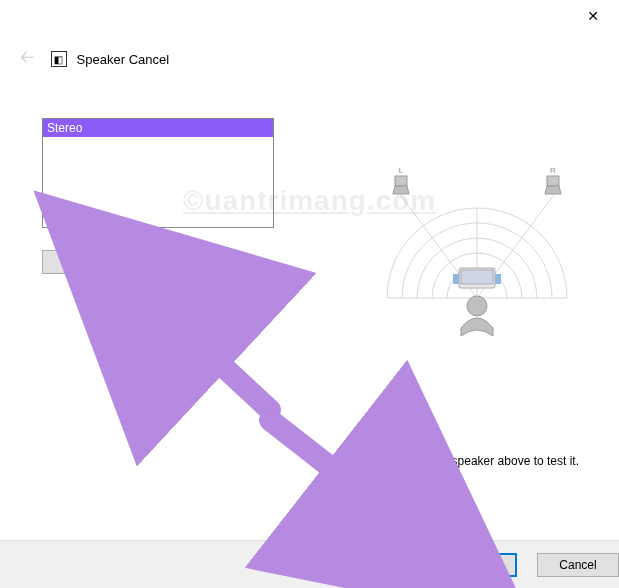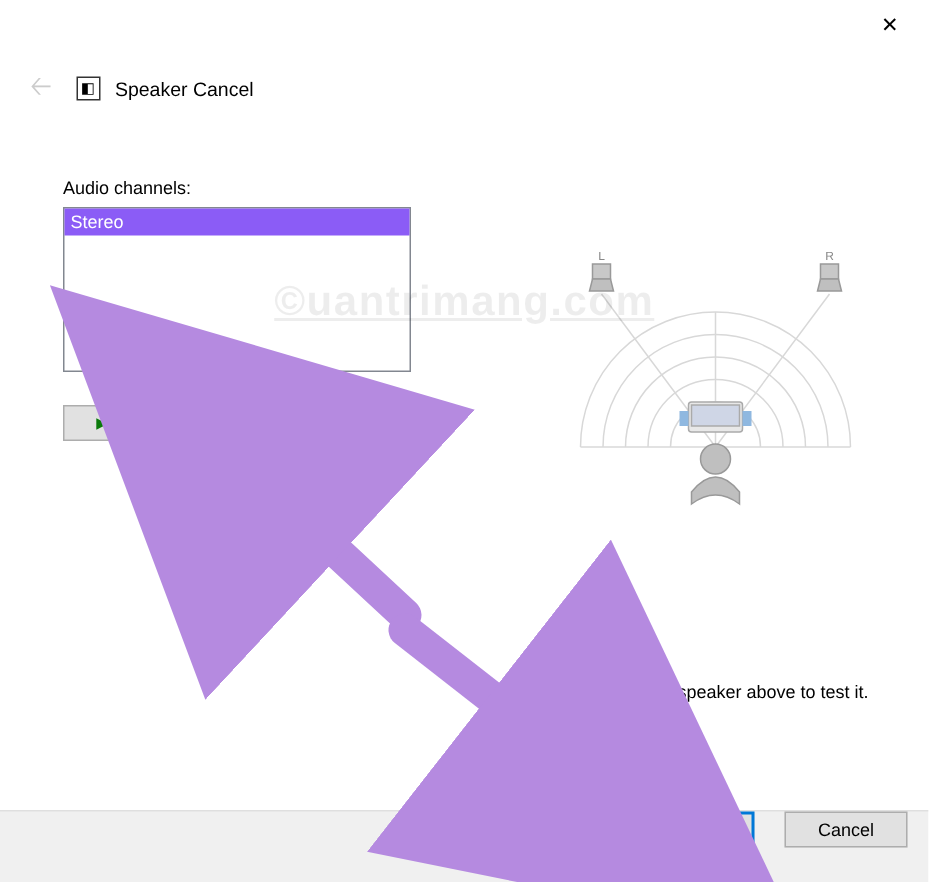--- a/index.html
+++ b/index.html
@@ -121,22 +121,21 @@
   .button-bar {
     position: absolute;
     bottom: 0;
     left: 0;
     right: 0;
     height: 48px;
     background: #f0f0f0;
     border-top: 1px solid #dfdfdf;
     display: flex;
     justify-content: flex-end;
-    align-items: flex-start;
-    padding-right: 14px;
+    align-items: center;
     gap: 20px;
   }
   .btn {
     width: 82px;
     height: 24px;
     background: #e1e1e1;
     border: 1px solid #adadad;
     font-size: 12px;
     display: inline-flex;
     align-items: center;
@@ -170,21 +169,20 @@
 </div>
 
 <div class="header-row">
   <span class="back-arrow">🡠</span>
   <span class="app-icon">◧</span>
   <span class="window-title">Speaker Cancel</span>
 </div>
 
 <div class="content">
 
-  <div class="channels-label">Audio channels:</div>
   <div class="listbox">
     <div class="list-item selected">Stereo</div>
   </div>
 
   <button class="test-btn">
     <span class="play">▶</span>
     <span>Click</span>
   </button>
 
   <div class="diagram">

